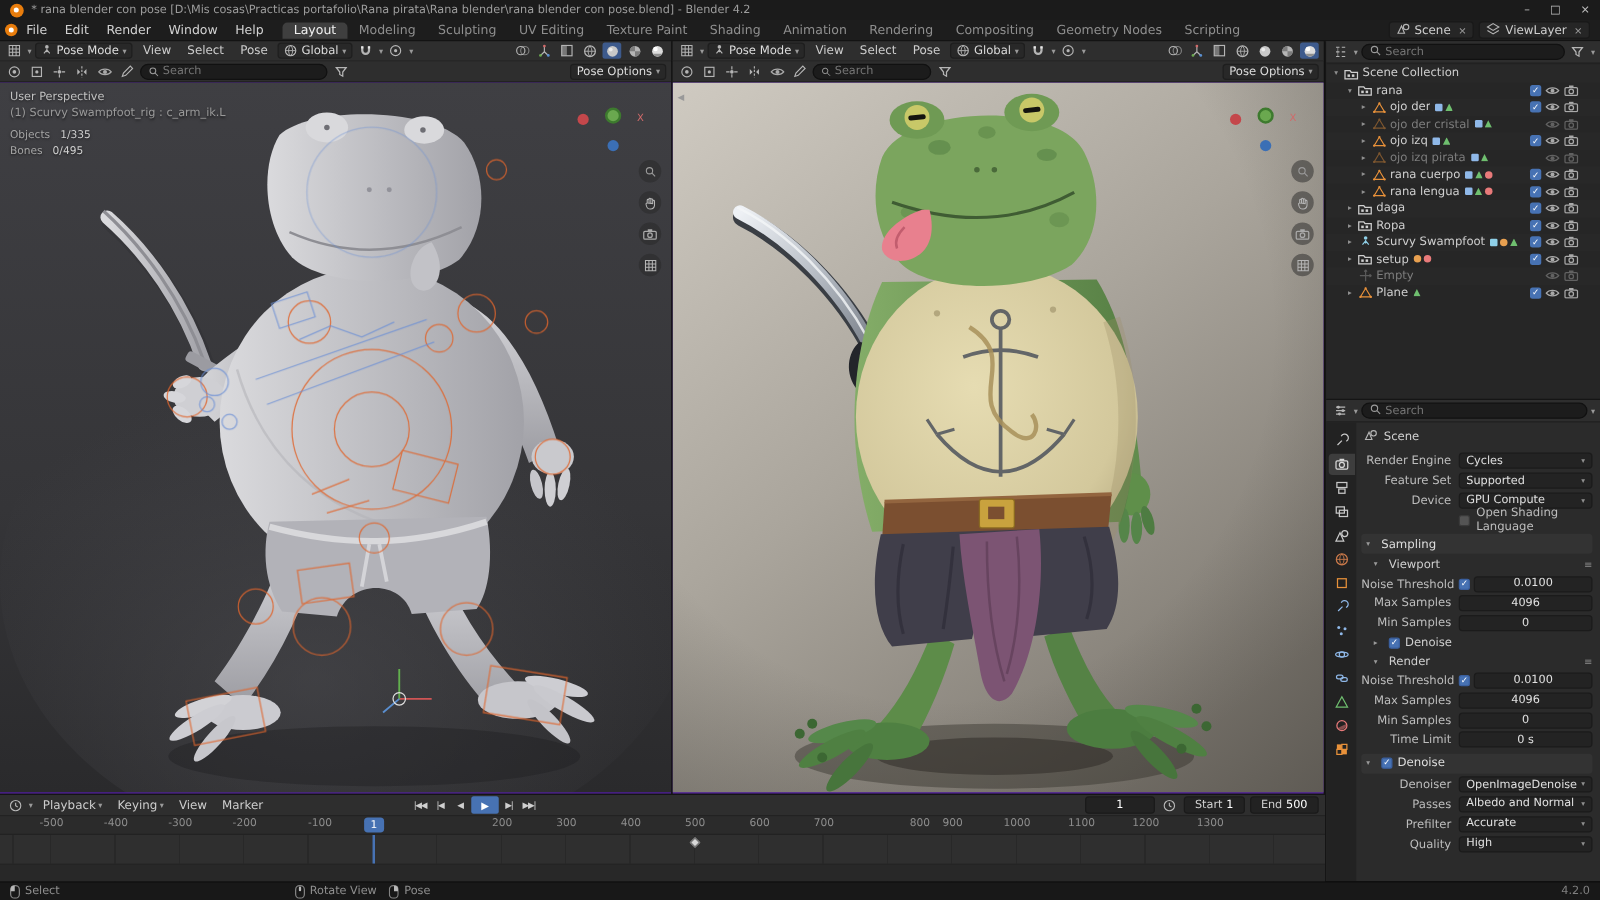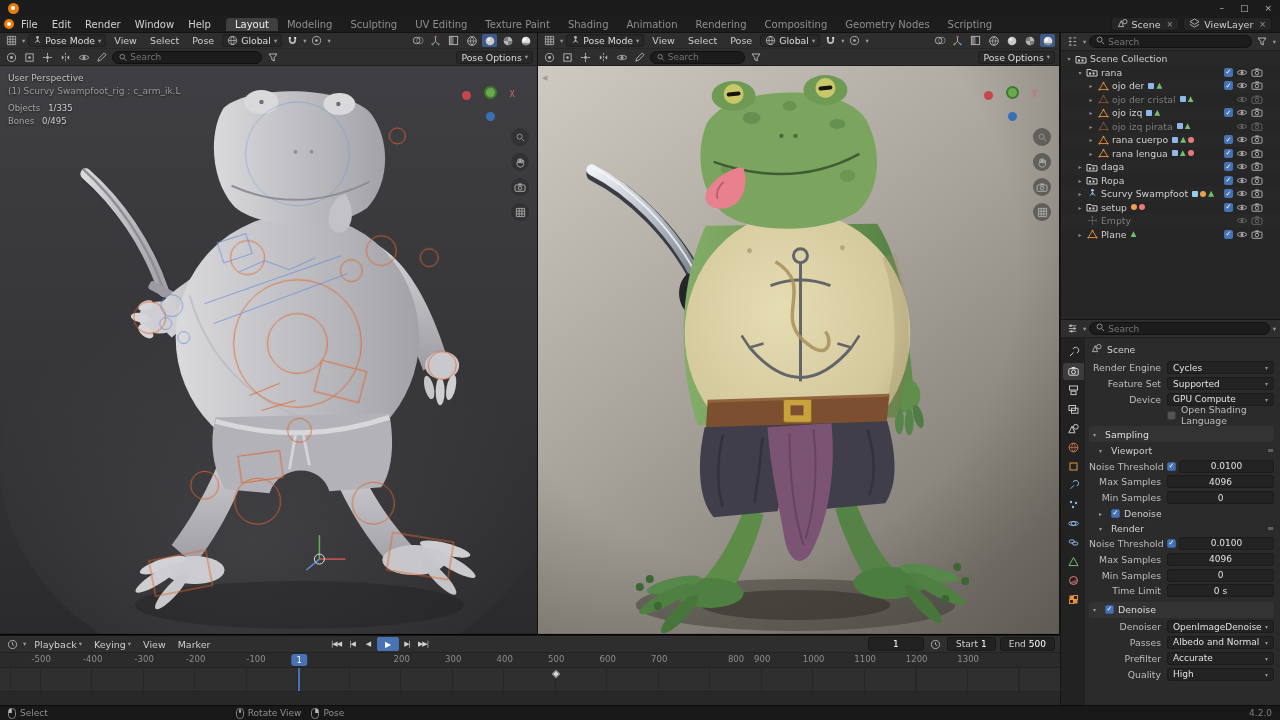--- a/index.html
+++ b/index.html
@@ -25,21 +25,21 @@
 
 .main{flex:1;display:flex;min-height:0}
 .left-col{width:1060px;flex:none;display:flex;flex-direction:column}
 .vp-row{height:602px;flex:none;display:flex;background:#202020}
 .viewport{position:relative;display:flex;flex-direction:column;overflow:hidden}
 #vp-left{width:538px;flex:none;border-right:1px solid #111}
 #vp-right{width:522px;flex:none;border-right:1px solid #111}
 .vp-head{background:#2e2e2e;display:flex;align-items:center;gap:3px;padding:0 4px;flex:none}
 .vp-head.r1{height:16px;border-bottom:1px solid #272727}
 .vp-head.r2{height:17px;border-bottom:1px solid #1f1f1f}
-.vp-canvas{flex:1;position:relative;background:#000000}
+.vp-canvas{flex:1;position:relative;background:#4c1d95}
 .vp-canvas svg.scene{position:absolute;inset:0;display:block}
 .hbtn{display:inline-flex;align-items:center;gap:2px;padding:1px 5px;border-radius:3px;color:#cdcdcd;font-size:9.5px;flex:none}
 .car{font-size:6.5px;color:#9a9a9a;flex:none}
 .dd{display:inline-flex;align-items:center;gap:3px;background:#282828;border:1px solid #1e1e1e;border-radius:3px;padding:0 4px;height:13px;font-size:9.3px;color:#dcdcdc;flex:none}
 .micon{width:15px;height:13px;display:inline-flex;align-items:center;justify-content:center;border-radius:2px;flex:none}
 .micon.on{background:#3d5a8c}
 .micon.sm{width:13px;height:12px}
 .searchbox{display:inline-flex;align-items:center;gap:3px;background:#1c1c1c;border:1px solid #111;border-radius:8px;height:13px;padding:0 6px;color:#8a8a8a;flex:none}
 .searchbox input{background:transparent;border:none;outline:none;color:#cfcfcf;font-size:9px;width:100%;font-family:inherit}
 .grow{flex:1}
@@ -122,20 +122,21 @@
 .sb-item{display:inline-flex;align-items:center;gap:4px;margin-right:10px}
 .sb-ver{margin-left:auto;color:#7f7f7f}
 </style>
 </head>
 <body>
 
 <div class="app">
 
   <div class="titlebar">
     <span class="logo"></span>
+    <span class="title-text">* rana blender con pose [D:\Mis cosas\Practicas portafolio\Rana pirata\Rana blender\rana blender con pose.blend] - Blender 4.2</span>
     <span class="winbtns">
       <span>–</span>
       <span>□</span>
       <span>×</span>
     </span>
   </div>
 
   <div class="topbar">
     <span class="logo" style="width:10px;height:10px"></span>
     <span id="tb-menus" style="display:flex">

